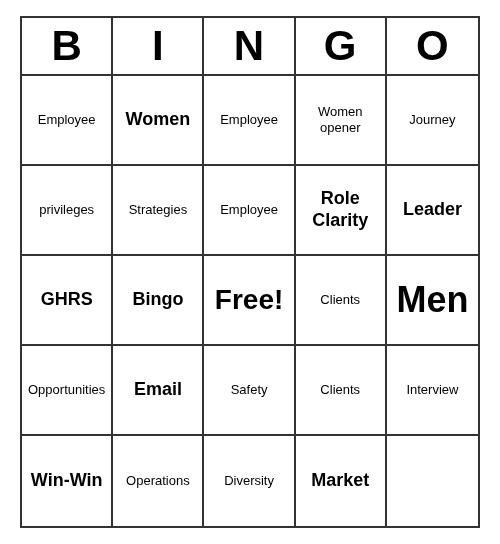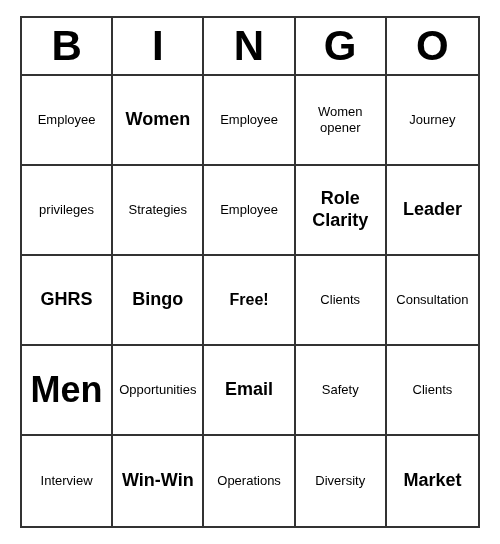--- a/index.html
+++ b/index.html
@@ -70,21 +70,21 @@
       font-size: 14px;
       line-height: 1.2;
     }
 
     .cell-text.large {
       font-size: 36px;
       font-weight: bold;
     }
 
     .cell-text.medium-large {
-      font-size: 16px;
+      font-size: 28px;
       font-weight: bold;
     }
 
     .cell-text.medium {
       font-size: 18px;
       font-weight: bold;
     }
 
     .cell-text.small {
       font-size: 13px;
@@ -138,23 +138,20 @@
       <div class="bingo-cell">
         <span class="cell-text medium">Bingo</span>
       </div>
       <div class="bingo-cell">
         <span class="cell-text medium-large">Free!</span>
       </div>
       <div class="bingo-cell">
         <span class="cell-text small">Clients</span>
       </div>
       <div class="bingo-cell">
-        <span class="cell-text small">Consultation</span>
-      </div>
-      <div class="bingo-cell">
         <span class="cell-text large">Men</span>
       </div>
       <div class="bingo-cell">
         <span class="cell-text small">Opportunities</span>
       </div>
       <div class="bingo-cell">
         <span class="cell-text medium">Email</span>
       </div>
       <div class="bingo-cell">
         <span class="cell-text small">Safety</span>

